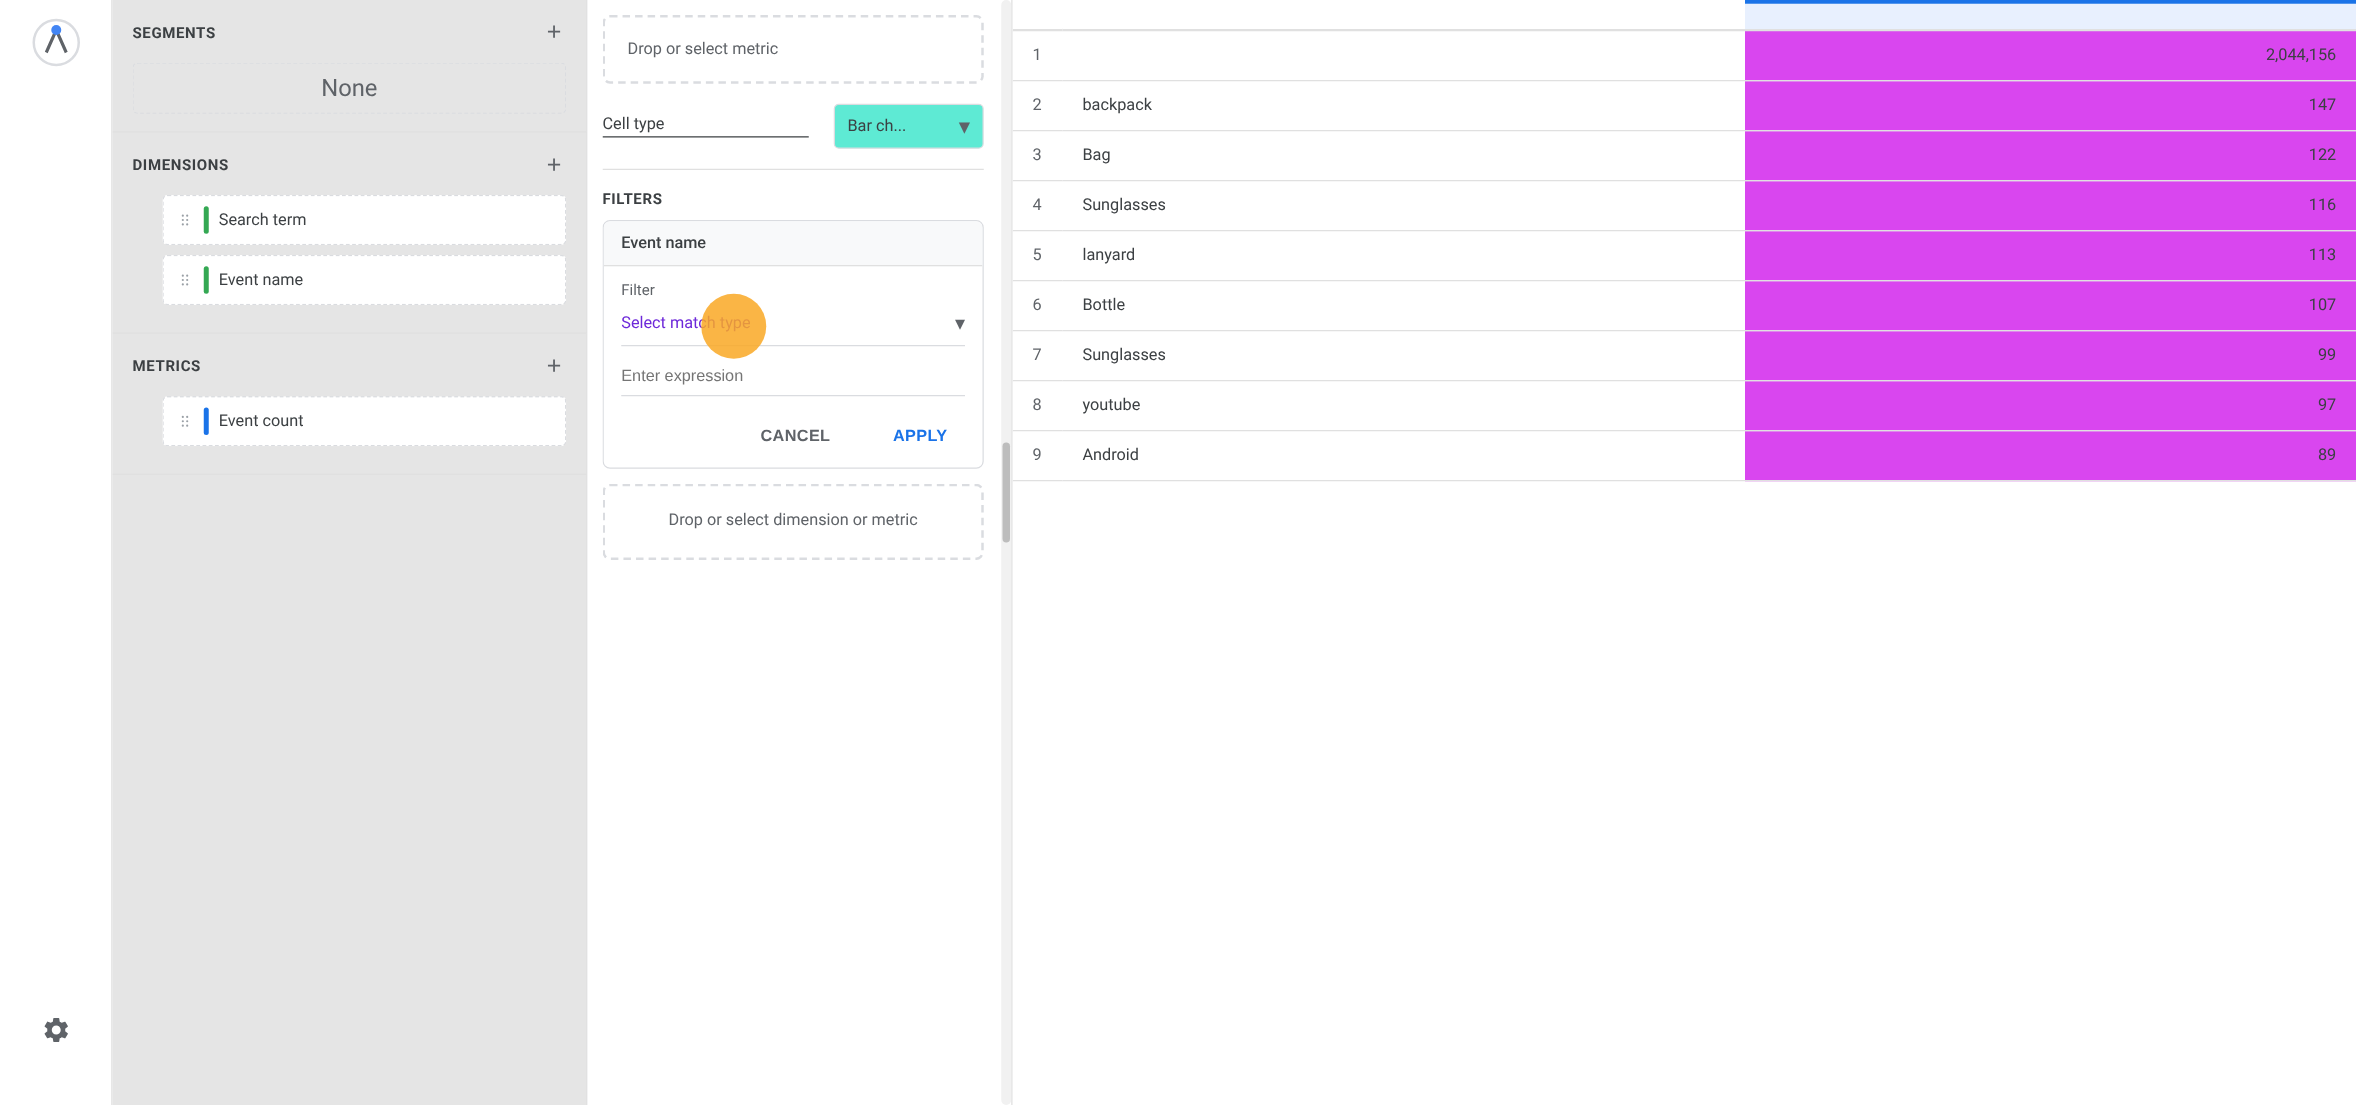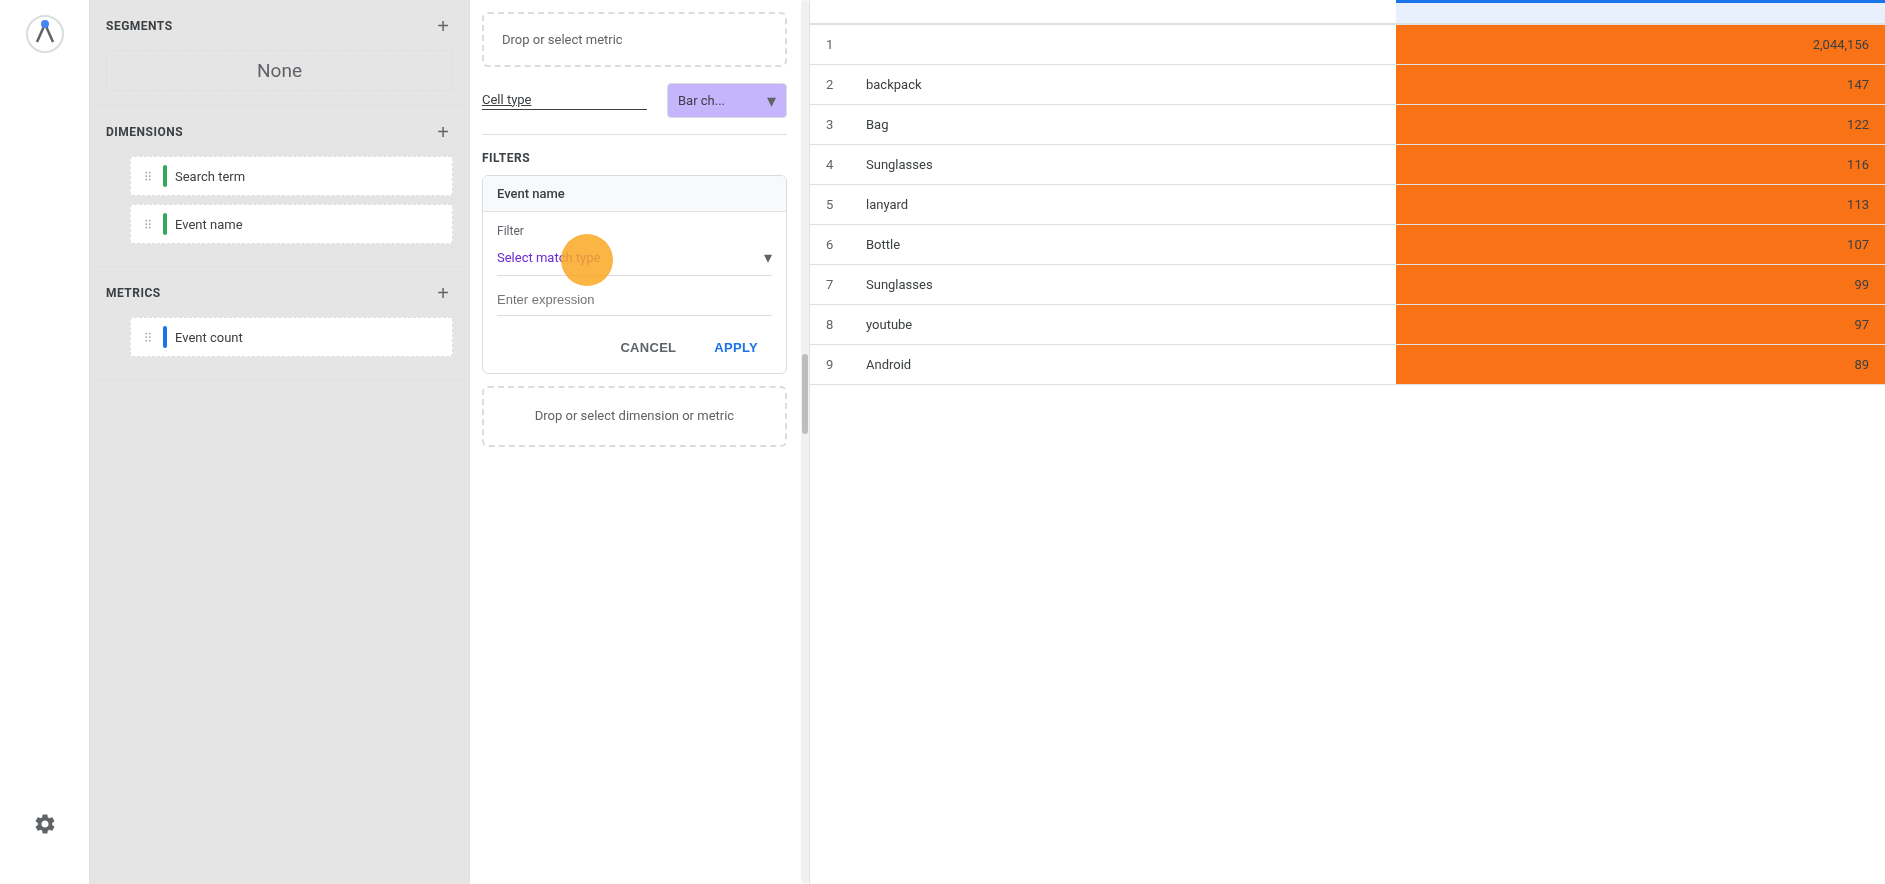--- a/index.html
+++ b/index.html
@@ -162,31 +162,30 @@
       padding-bottom: 16px;
       border-bottom: 1px solid #e0e0e0;
     }
 
     .cell-type-label {
       font-size: 13px;
       color: #3c4043;
       flex: 1;
       border-bottom: 1px solid #3c4043;
       padding-bottom: 2px;
-      text-decoration: underline;
     }
 
     .cell-type-select {
       display: flex;
       align-items: center;
       border: 1px solid #dadce0;
       border-radius: 4px;
       padding: 6px 10px;
       cursor: pointer;
-      background: #c4b5fd;
+      background: #5eead4;
       font-size: 13px;
       color: #3c4043;
       min-width: 120px;
       justify-content: space-between;
     }
 
     .filters-section {
       margin-top: 4px;
     }
 
@@ -254,21 +253,21 @@
       color: #9aa0a6;
       padding: 4px 0 8px;
       outline: none;
       background: transparent;
       margin-bottom: 14px;
     }
 
     .filter-actions {
       display: flex;
       justify-content: flex-end;
-      gap: 10px;
+      gap: 22px;
       margin-top: 4px;
     }
 
     .filter-btn {
       font-size: 13px;
       font-weight: 600;
       padding: 6px 14px;
       border: none;
       background: transparent;
       cursor: pointer;
@@ -355,21 +354,21 @@
     .data-table td.num {
       text-align: right;
     }
 
     .data-table td.row-num {
       color: #5f6368;
       width: 40px;
     }
 
     .col-highlight {
-      background: #f97316;
+      background: #d946ef;
     }
 
     .col-highlight-header {
       background: #e8f0fe;
       border-top: 2px solid #1a73e8;
     }
 
     
     .tooltip-bubble {
       width: 52px;

